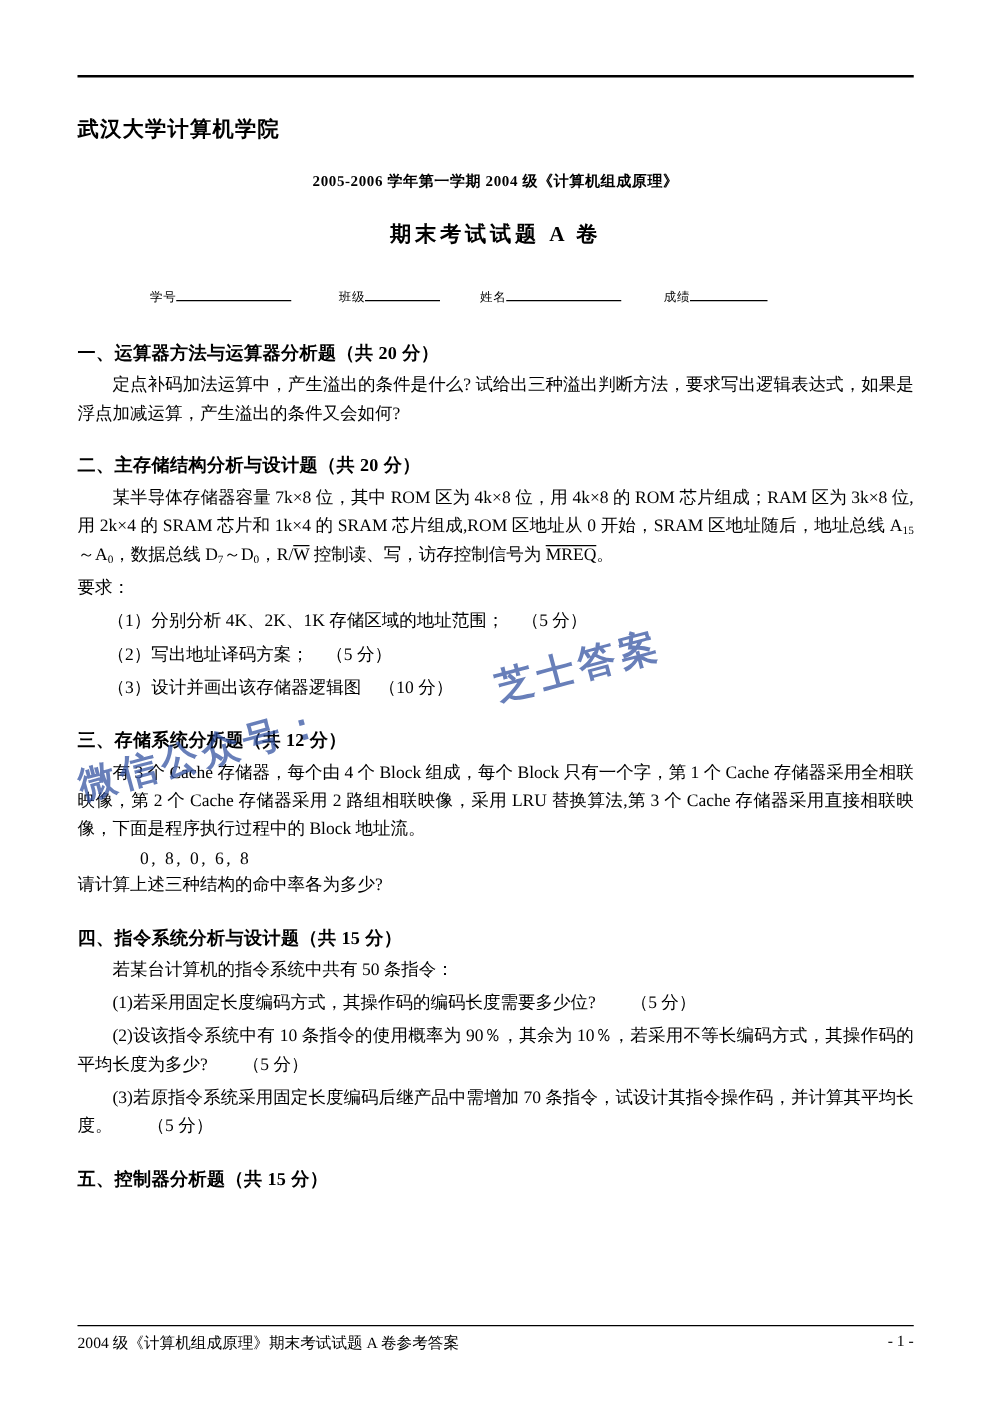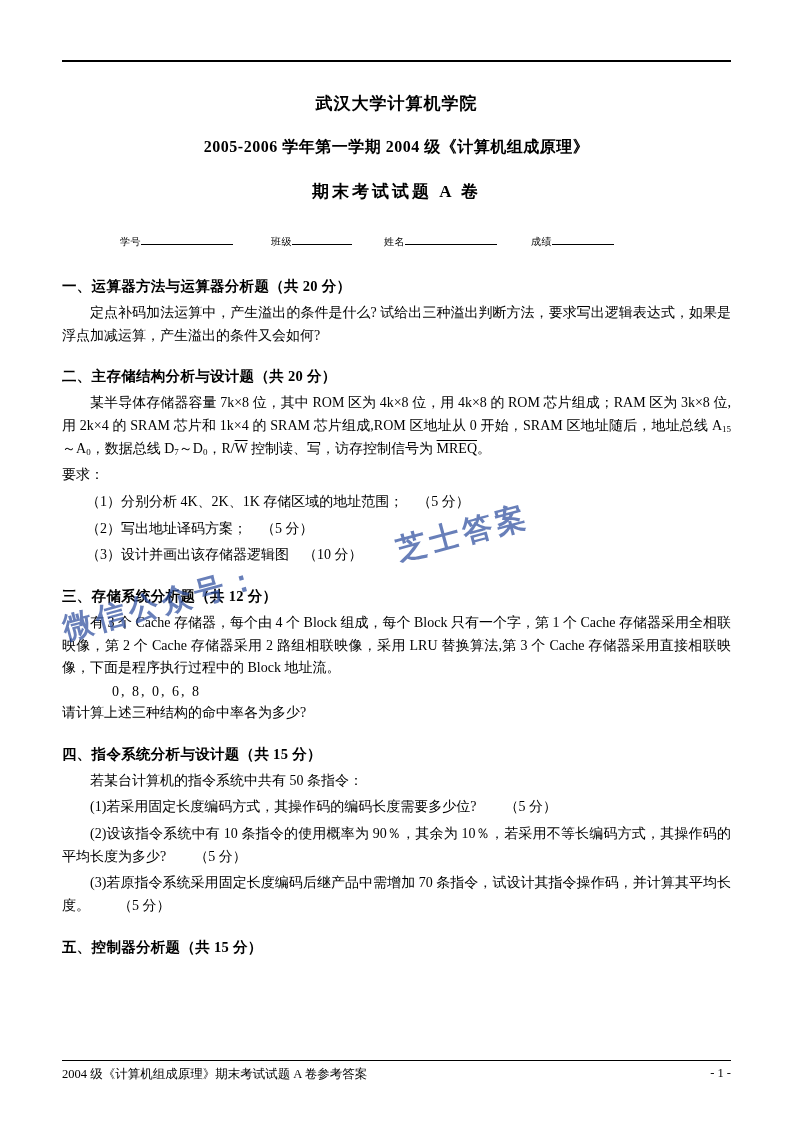--- a/index.html
+++ b/index.html
@@ -21,30 +21,29 @@
     left: 62px;
     top: 60px;
     width: 669px;
   }
   .top-rule {
     border-top: 2px solid #000;
     width: 100%;
     margin: 0 0 30px 0;
   }
   .title1 {
-    text-align: center;
     font-weight: bold;
     font-size: 17px;
     letter-spacing: 1px;
     margin: 0 0 22px 0;
   }
   .title2 {
     text-align: center;
     font-weight: bold;
-    font-size: 16px;
+    font-size: 12px;
     letter-spacing: 0.5px;
     margin: 0 0 22px 0;
   }
   .title3 {
     text-align: center;
     font-weight: bold;
     font-size: 17px;
     letter-spacing: 3px;
     margin: 0 0 28px 0;
   }

